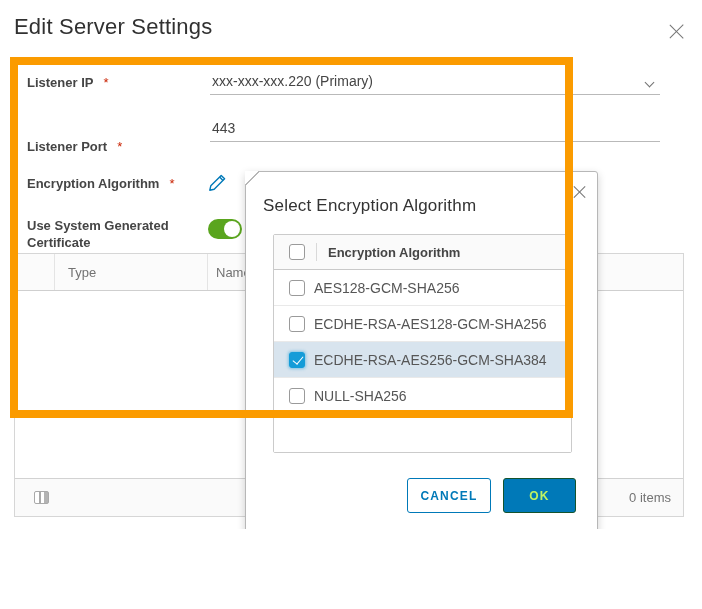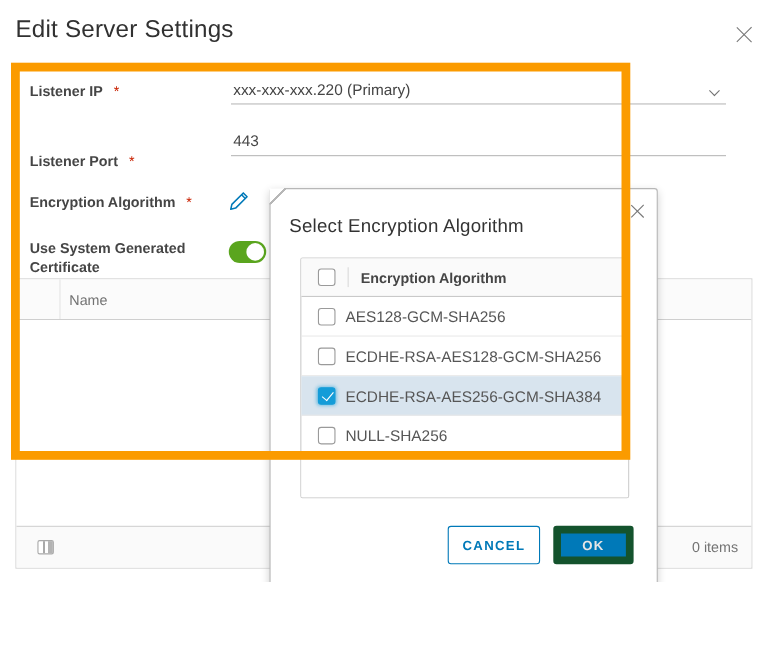--- a/index.html
+++ b/index.html
@@ -33,21 +33,21 @@
   .gh-c1 { width:153px; height:100%; border-right:1px solid #e4e4e4; display:flex; align-items:center; padding-left:13px; }
   .gh-c2 { flex:1; height:100%; display:flex; align-items:center; padding-left:8px; }
   .grid-body { flex:1; background:#fff; }
   .grid-foot { height:38px; background:#FAFAFA; border-top:1px solid #d2d2d2; display:flex; align-items:center; justify-content:space-between; padding:0 12px 0 19px; }
   .cols-icon { width:15px; height:13px; border:1px solid #a9a9a9; border-radius:2px; background:linear-gradient(to right, #fff 0 33%, #a9a9a9 33% 43%, #fff 43% 66%, #b3b3b3 66% 100%); cursor:pointer; }
   .items-count { font-size:13px; color:#737373; }
 
   
   .btn { position:absolute; height:32px; border-radius:3px; font-size:12px; font-weight:700; letter-spacing:1.2px; display:flex; align-items:center; justify-content:center; cursor:pointer; background:#fff; }
   .btn.outline { border:1px solid #0079B8; color:#0079B8; }
-  .btn.primary { background:#0079B8; color:#e5e5e5; border:7px solid #14532d; }
+  .btn.primary { background:#0079B8; color:#bef264; border:1px solid #14532d; }
   .btn.disabled { background:#F1F1F1; color:#BFBFBF; border:none; cursor:default; }
   #dlg-cancel { left:518px; top:558px; width:84px; }
   #dlg-save   { left:613px; top:558px; width:70px; }
 
   
   .modal { position:absolute; left:245px; top:171px; width:353px; height:368px; background:#fff; border:1px solid #b7b7b7; border-radius:3px; box-shadow:0 3px 8px rgba(0,0,0,.18); z-index:10; }
   .modal::before { content:""; position:absolute; left:-1px; top:-1px; width:15px; height:15px; z-index:3;
       background:linear-gradient(135deg, #fff 0 45%, #b7b7b7 45% 53%, rgba(255,255,255,0) 53%); }
   #modal-close { right:11px; top:13px; width:13px; height:13px; }
   #modal-close::before, #modal-close::after { height:16px; left:6px; top:-1.5px; width:1.2px; }
@@ -107,20 +107,23 @@
   <div class="fld-label" style="top:217px; width:168px;">
     <span>Use System Generated Certificate</span>
   </div>
   <div class="toggle on">
     <span class="knob"></span>
   </div>
 
   <div class="grid">
     <div class="grid-head">
       <div class="gh-c0"></div>
+      <div class="gh-c1">
+          <span>Type</span>
+        </div>
       <div class="gh-c2">
           <span>Name</span>
         </div>
     </div>
     <div class="grid-body"></div>
     <div class="grid-foot">
       <span class="cols-icon"></span>
       <span class="items-count">0 items</span>
     </div>
   </div>

